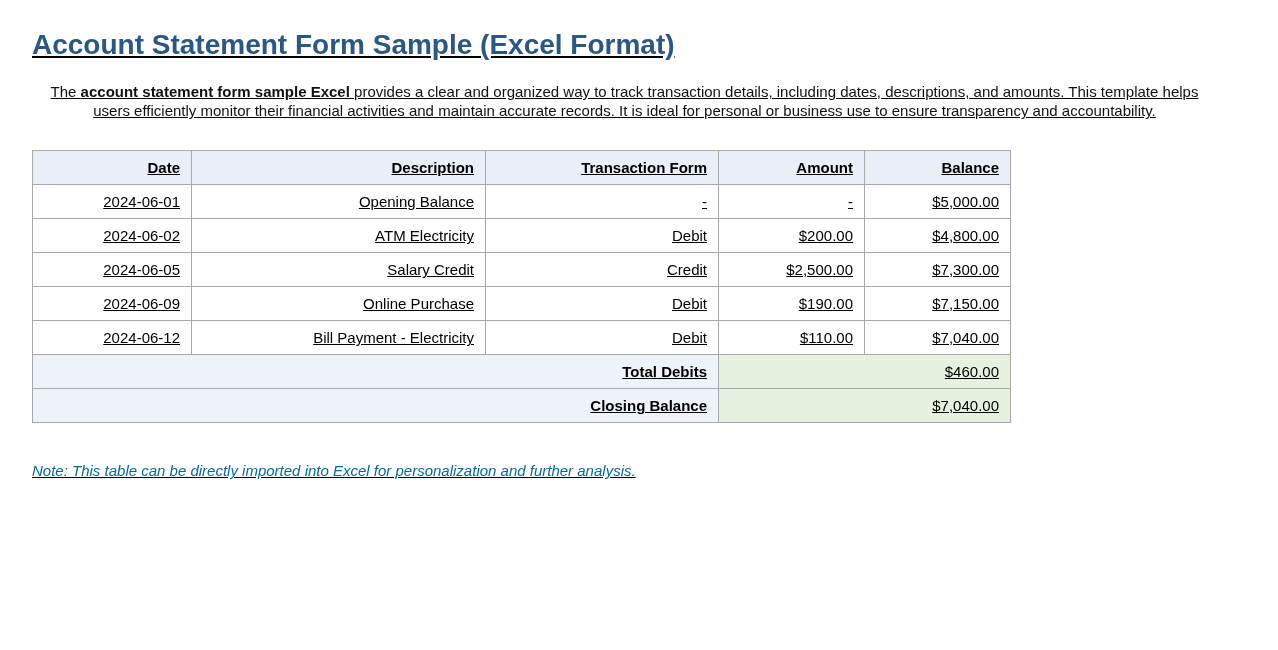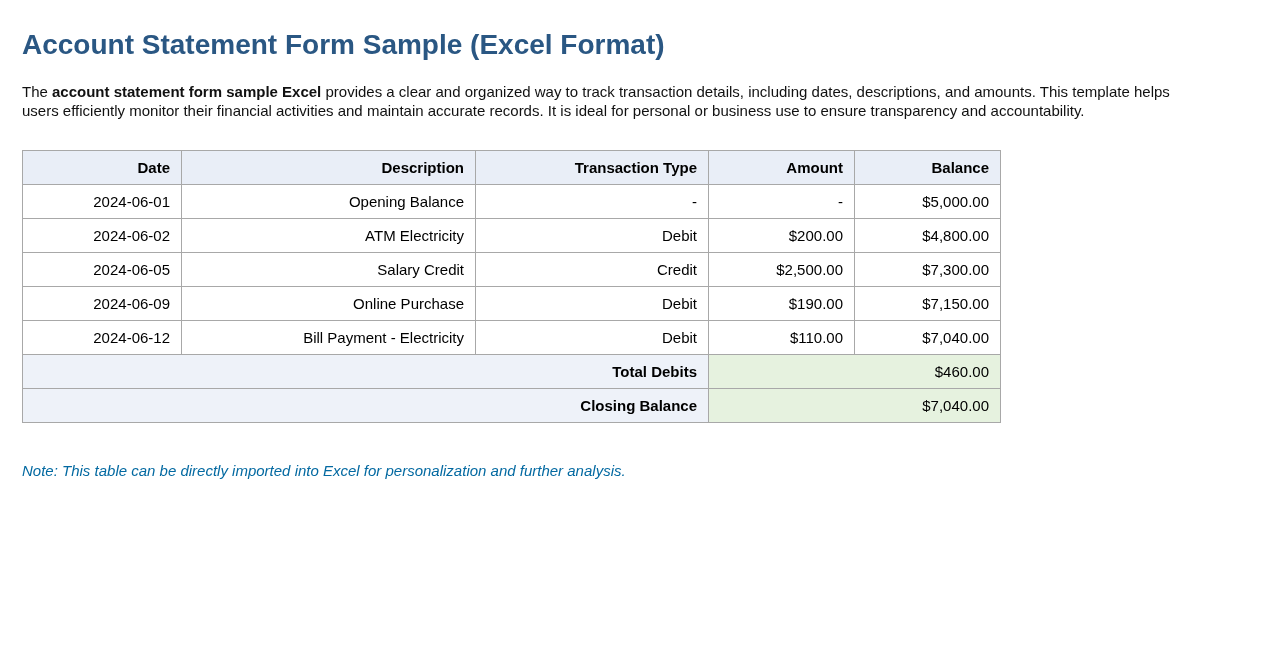--- a/index.html
+++ b/index.html
@@ -7,37 +7,39 @@
     margin: 0;
     padding: 0;
     background: #ffffff;
     font-family: "Liberation Sans", sans-serif;
     color: #000000;
   }
   .page {
     position: relative;
     width: 1278px;
     height: 524px;
-    padding: 30px 30px 0 22px;
+    padding: 30px 30px 0 32px;
     overflow: hidden;
+    text-decoration: underline;
   }
   h1.page-title {
     margin: 0 0 23px 0;
     font-size: 28px;
     line-height: 1.05;
     font-weight: bold;
     color: #2a5783;
     letter-spacing: 0;
   }
   p.intro {
     margin: 0 0 30px 0;
     font-size: 15px;
     line-height: 19px;
     max-width: 1185px;
     color: #111111;
+    text-align: center;
   }
   table.statement {
     border-collapse: collapse;
     table-layout: fixed;
     width: 978px;
     font-size: 15px;
   }
   table.statement th,
   table.statement td {
     border: 1px solid #a8a8a8;
@@ -81,21 +83,21 @@
       <col style="width:159px">
       <col style="width:294px">
       <col style="width:233px">
       <col style="width:146px">
       <col style="width:146px">
     </colgroup>
     <thead>
       <tr>
         <th>Date</th>
         <th>Description</th>
-        <th>Transaction Type</th>
+        <th>Transaction Form</th>
         <th>Amount</th>
         <th>Balance</th>
       </tr>
     </thead>
     <tbody>
       <tr>
         <td>2024-06-01</td>
         <td>Opening Balance</td>
         <td>-</td>
         <td>-</td>

